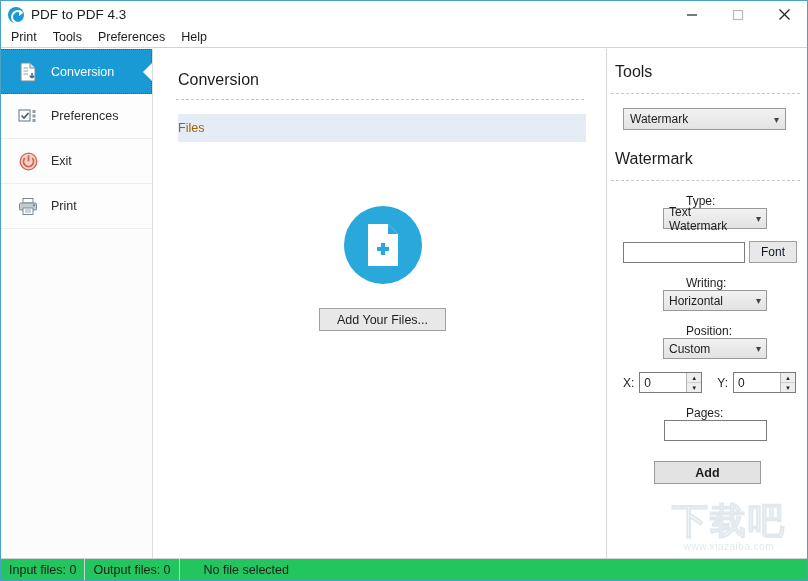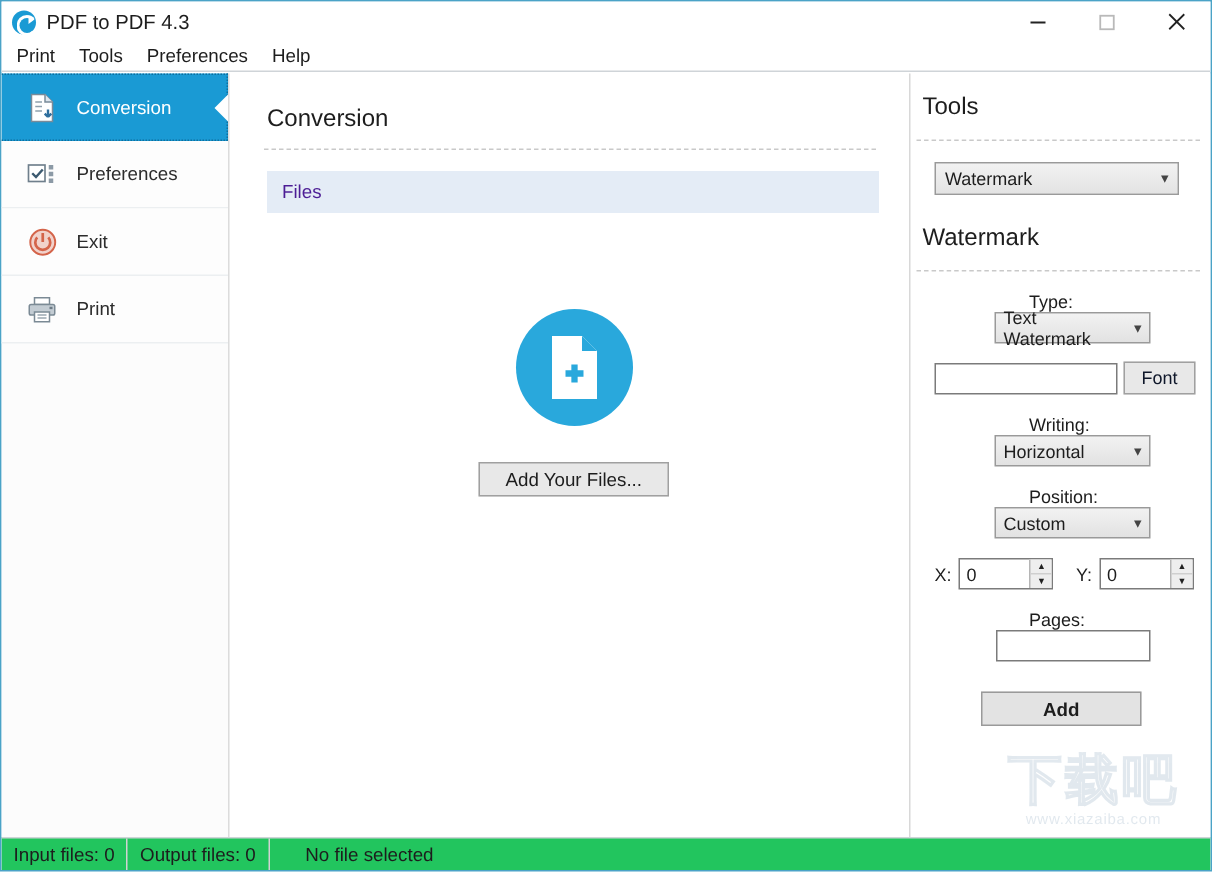--- a/index.html
+++ b/index.html
@@ -130,21 +130,21 @@
     border-top: 1px dashed #c9c9c9;
     height: 0;
   }
   .files-bar {
     margin: 14px 20px 0 24px;
     height: 28px;
     background: #e4ecf6;
     display: flex; align-items: center;
   }
   .files-bar-label {
-    font-size: 12.5px; color: #4c1d95; margin-left: 10px;
+    font-size: 12.5px; color: #a16207; 
   }
   .drop-area {
     position: absolute; left: 24px; top: 110px;
     width: 409px; height: 390px;
     display: flex; flex-direction: column;
     align-items: center;
   }
   .doc-circle {
     margin-top: 47px;
     width: 78px; height: 78px; border-radius: 50%;

